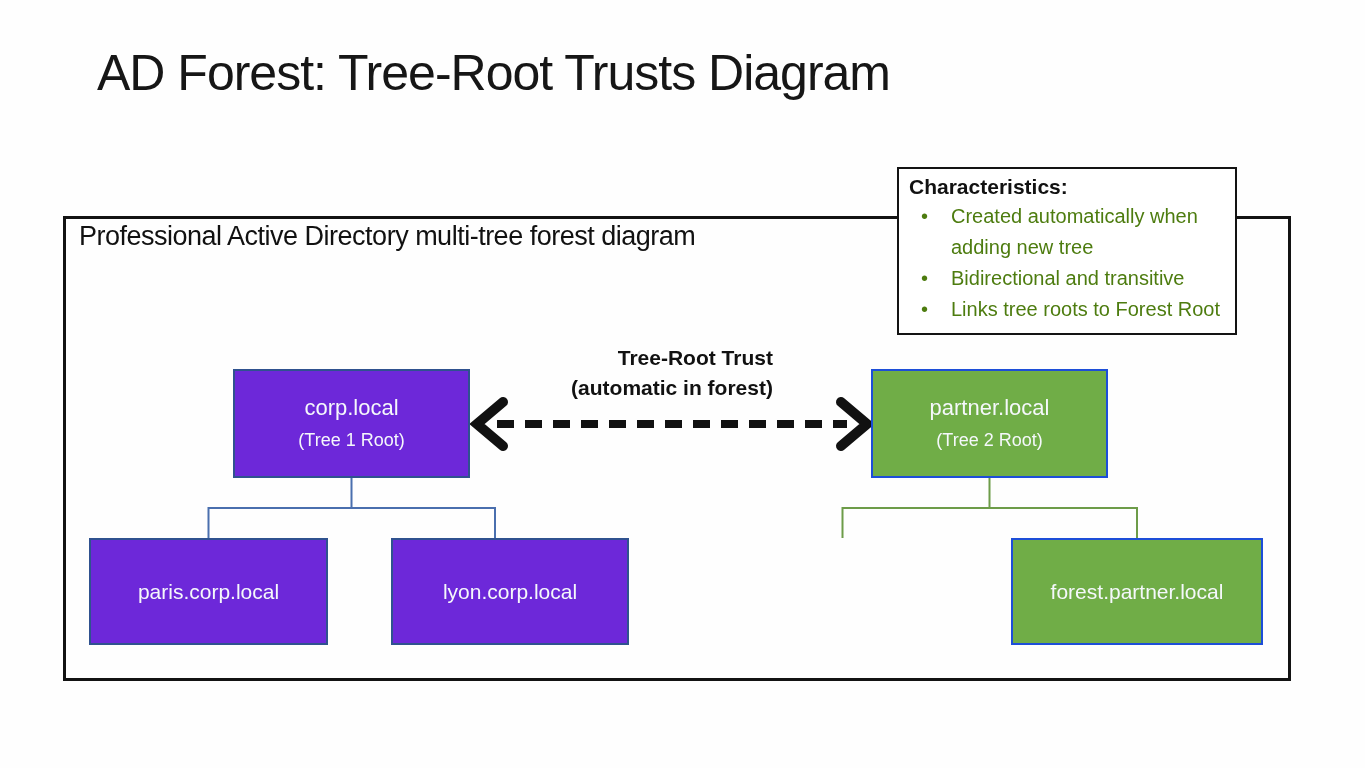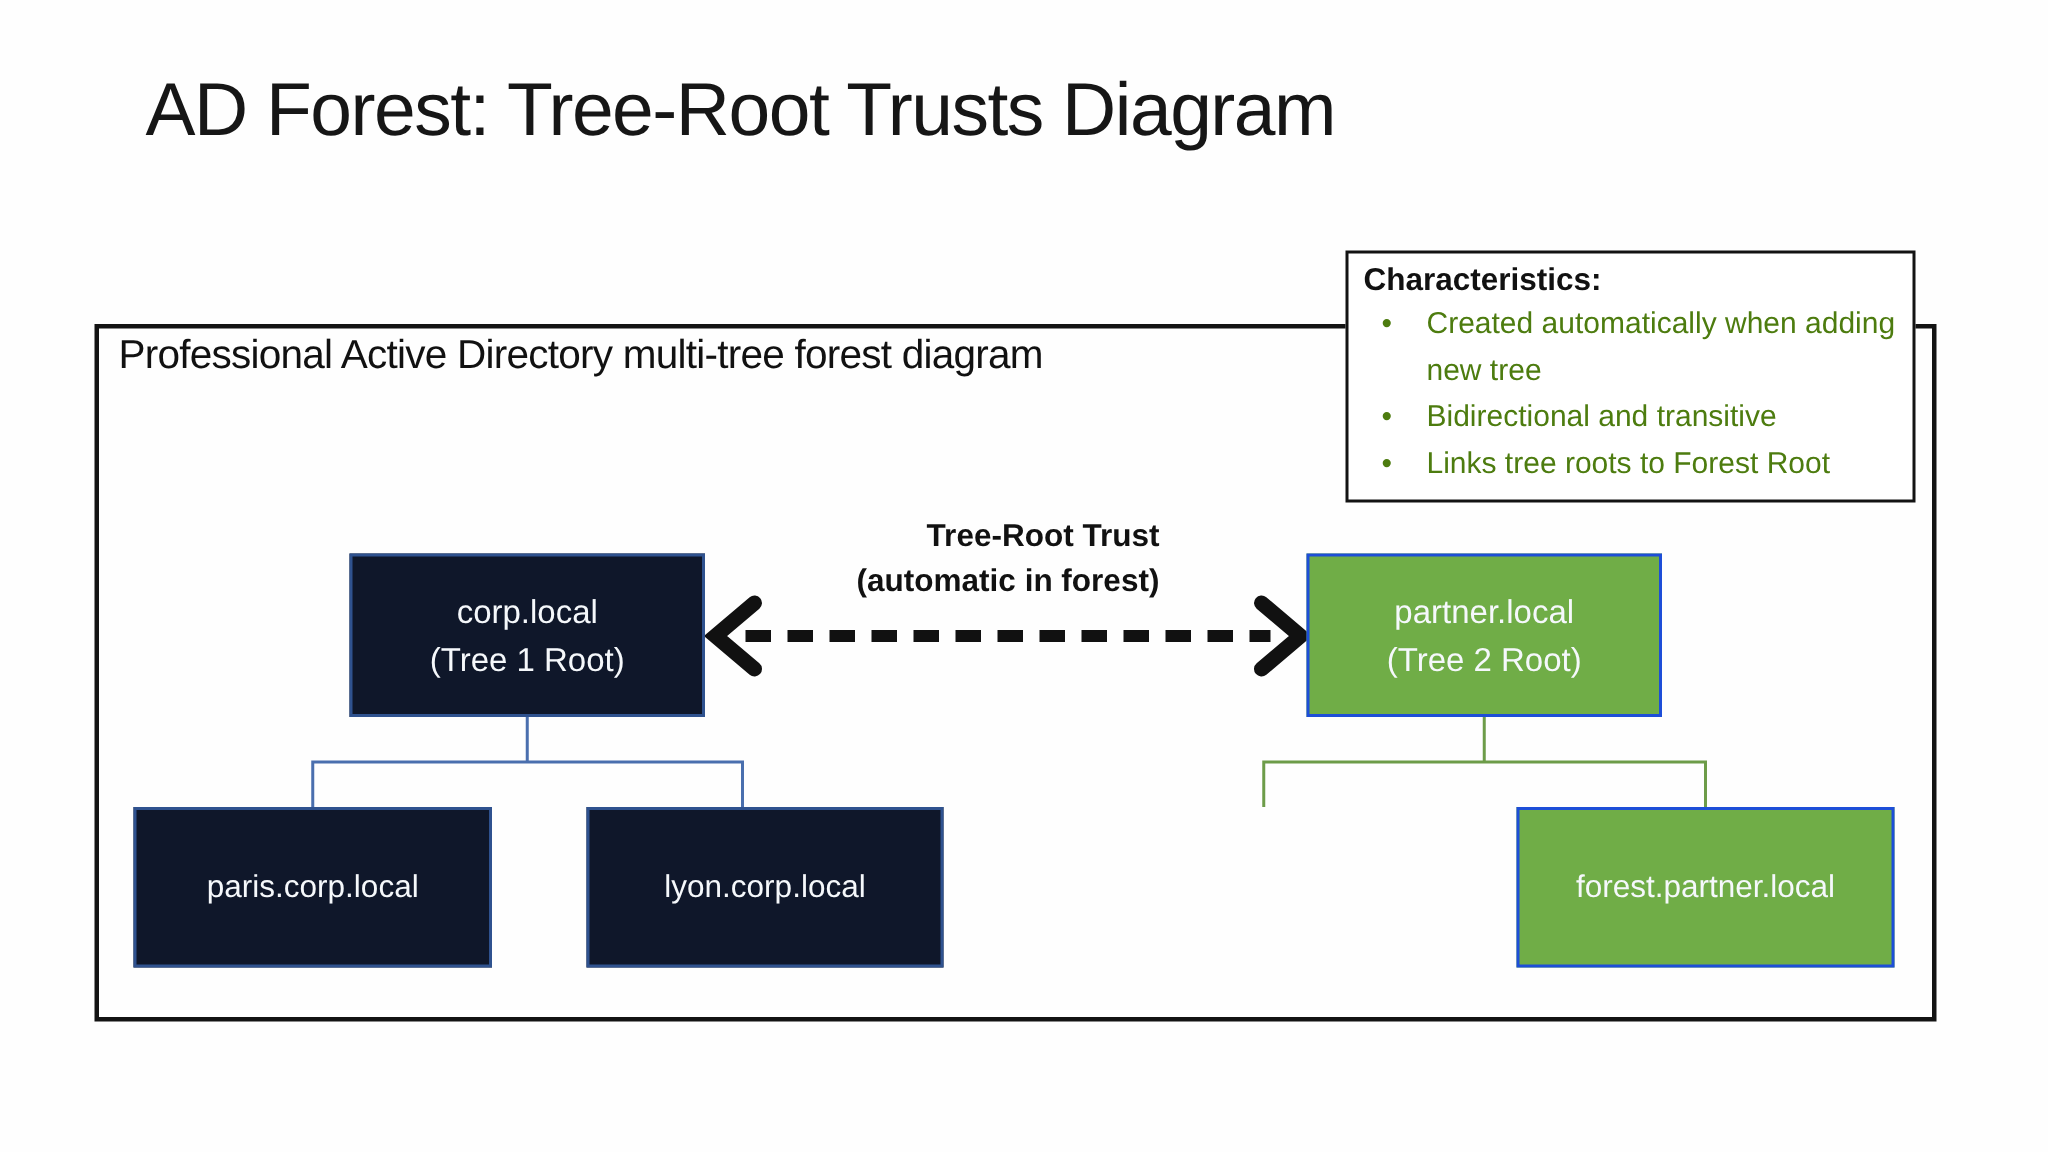--- a/index.html
+++ b/index.html
@@ -42,21 +42,21 @@
     top: 221px;
     font-size: 27px;
     color: #111111;
     white-space: nowrap;
     letter-spacing: -0.5px;
   }
   .char-box {
     position: absolute;
     left: 897px;
     top: 167px;
-    width: 380px;
+    width: 340px;
     height: 168px;
     background: #ffffff;
     border: 2px solid #131313;
     box-sizing: border-box;
     padding: 6px 8px 0 10px;
     z-index: 3;
   }
   .char-heading {
     font-size: 21px;
     font-weight: bold;
@@ -95,33 +95,33 @@
     box-sizing: border-box;
     display: flex;
     flex-direction: column;
     align-items: center;
     justify-content: center;
     text-align: center;
     color: #f5f8fb;
     z-index: 2;
   }
   .node-blue {
-    background: #0f172a;
+    background: #6d28d9;
     border: 2px solid #2F528F;
   }
   .node-green {
     background: #70AD47;
     border: 2px solid #1d4ed8;
   }
   .node .name {
     font-size: 22px;
     line-height: 32px;
   }
   .node .role {
-    font-size: 22px;
+    font-size: 18px;
     line-height: 32px;
   }
   .node-root-1 { left: 233px; top: 369px; width: 237px; height: 109px; }
   .node-root-2 { left: 871px; top: 369px; width: 237px; height: 109px; }
   .node-child  { top: 538px; height: 107px; }
   .node-child .name { font-size: 21px; }
   .node-child-1 { left: 89px;  width: 239px; }
   .node-child-2 { left: 376px; width: 238px; margin-left: 15px; }
   .node-child-3 { left: 723px; width: 239px; }
   .node-child-4 { left: 1011px; width: 252px; }

